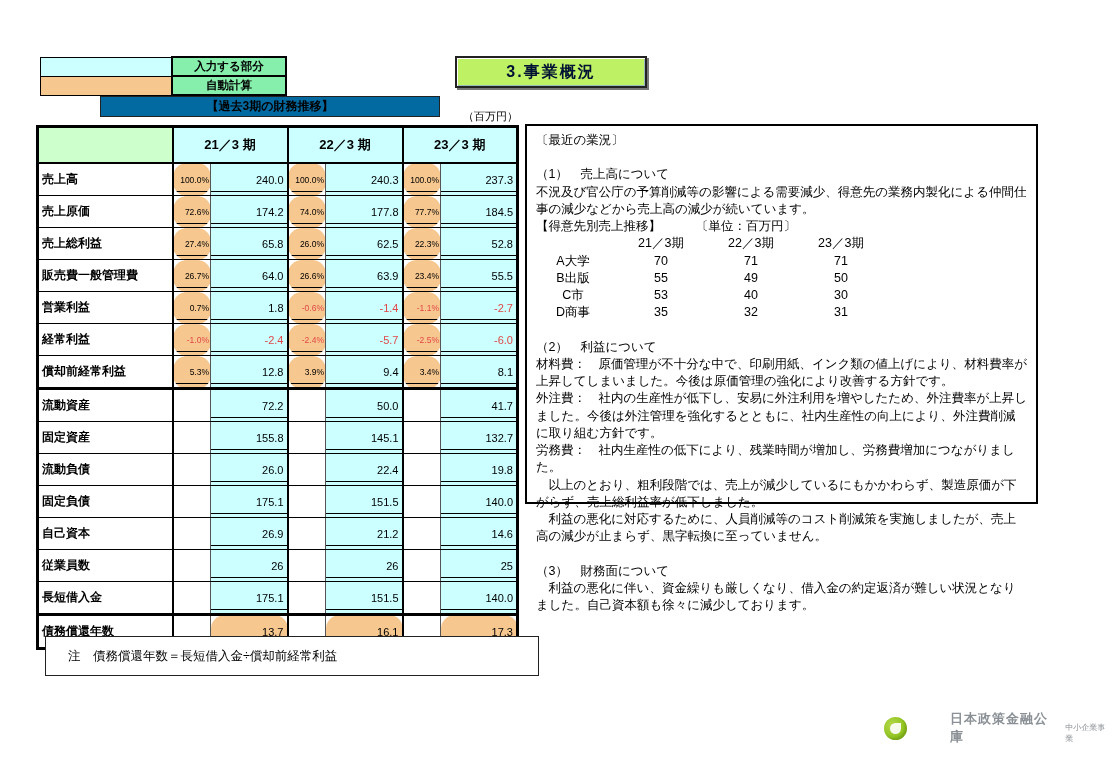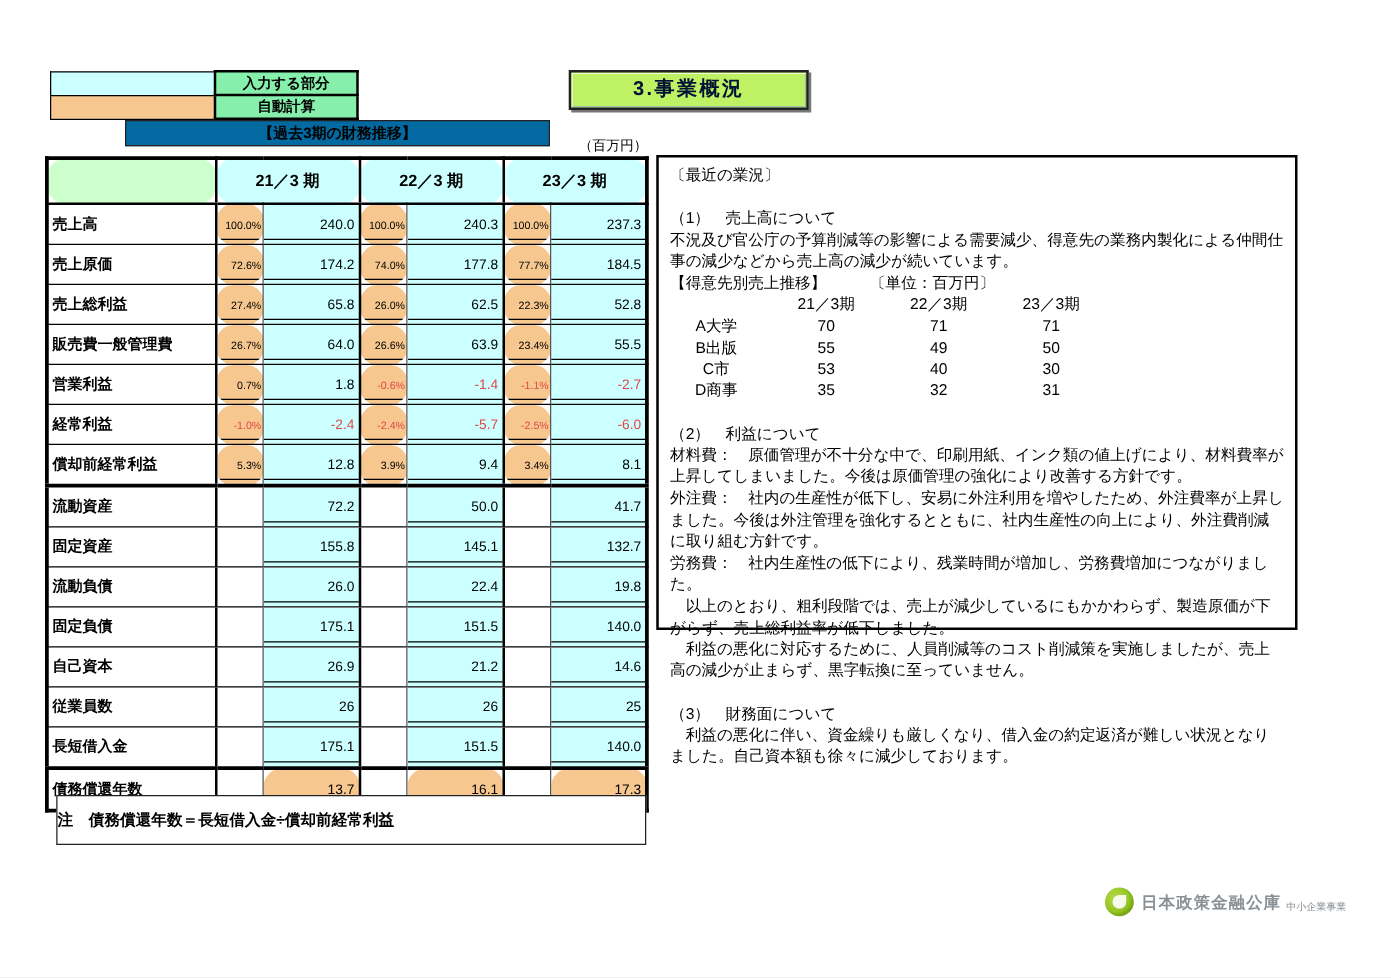--- a/index.html
+++ b/index.html
@@ -18,57 +18,57 @@
              border:2px solid #222;box-shadow:2px 2px 0 #777, inset 1px 1px 0 #fff, inset -1px -1px 0 #9bb;
              text-align:center;line-height:28px;font-size:16px;font-weight:bold;color:#013;letter-spacing:2px;}
   
   .fin-title{position:absolute;left:100px;top:96px;width:338px;height:19px;border:1px solid #222;
              text-align:center;line-height:19px;font-size:12px;font-weight:bold;background:#0369a1;}
   .unit-note{position:absolute;left:440px;top:109px;width:78px;text-align:right;font-size:11px;}
   
   .fin{position:absolute;left:36px;top:125px;border-collapse:collapse;table-layout:fixed;
        border:3px solid #000;}
   .fin td,.fin th{border:1px solid #000;overflow:hidden;white-space:nowrap;}
-  .fin thead th{height:32px;font-size:13px;font-weight:bold;border-bottom:2.5px solid #000;border-radius:14px;}
+  .fin thead th{height:32px;font-size:13px;font-weight:bold;border-bottom:2.5px solid #000;}
   .fin .corner{background:#ccffcc;}
   .fin .phead{background:#ccffff;border-left:2px solid #000;}
   .fin tbody td{height:29px;}
   .fin .rlabel{font-size:12px;font-weight:bold;text-align:left;padding-left:3px;background:#fff;
                border-right:2px solid #000;}
   .fin .c-pct{font-size:8.5px;text-align:right;padding-right:1px;border-left:2px solid #000;
               border-right:none;}
   .fin .c-val{font-size:11px;text-align:right;padding-right:3px;border-left:1px solid #555;}
   .fin .cyan{background:#ccffff;}
   .fin .orange{background:#f6c78f;border-radius:14px;}
   .fin .uline{background-image:linear-gradient(#000,#000);background-size:100% 1px;
               background-position:0 calc(100% - 3px);background-repeat:no-repeat;}
   .fin .neg{color:#e04848;}
   .fin tr.thick-top td{border-top:3px solid #000;}
   
   .note-box{position:absolute;left:45px;top:636px;width:470px;height:38px;border:1.5px solid #222;
-            line-height:38px;font-size:12.5px;font-weight:bold;background:#fff;}
+            line-height:38px;padding-left:22px;font-size:12.5px;font-weight:normal;background:#fff;}
   
   .panel{position:absolute;left:525px;top:124px;width:513px;height:380px;border:2px solid #000;
          padding:6px 9px;font-size:12.5px;line-height:1.38;box-sizing:border-box;background:#fff;}
   .panel p{margin:0;}
   .panel .gap{height:17px;}
   .panel .sec{margin:0;}
   .cust{border-collapse:collapse;table-layout:fixed;margin-left:0;}
   .cust td,.cust th{font-size:12.5px;font-weight:normal;text-align:center;padding:0;height:17px;}
   .cust .cname{width:62px;}
   .cust .cval{width:78px;padding-left:12px;}
   .cust thead th{padding-left:12px;}
   
   .footer{position:absolute;left:884px;top:710px;display:flex;align-items:center;}
   .logo-circle{width:23px;height:23px;border-radius:50%;
                background:radial-gradient(circle at 35% 35%, #b5d84a, #8fc31f 60%, #7cab14);
                box-shadow:inset -2px -2px 2px rgba(0,0,0,.12);margin-right:6px;position:relative;}
   .logo-circle:after{content:"";position:absolute;left:6px;top:6px;width:11px;height:11px;
                border-radius:50% 0 50% 50%;background:#fff;opacity:.9;}
-  .footer .fname{font-size:13px;font-weight:bold;color:#8a9095;letter-spacing:1px;}
+  .footer .fname{font-size:13px;font-weight:bold;color:#8a9095;letter-spacing:1px;margin-left:37px;}
   .footer .fsub{font-size:8px;color:#8a9095;margin-left:4px;align-self:flex-end;padding-bottom:2px;}
 </style>
 </head>
 <body>
 
 <div id="page">
 
   <table class="legend">
     <tbody>
         <tr>

